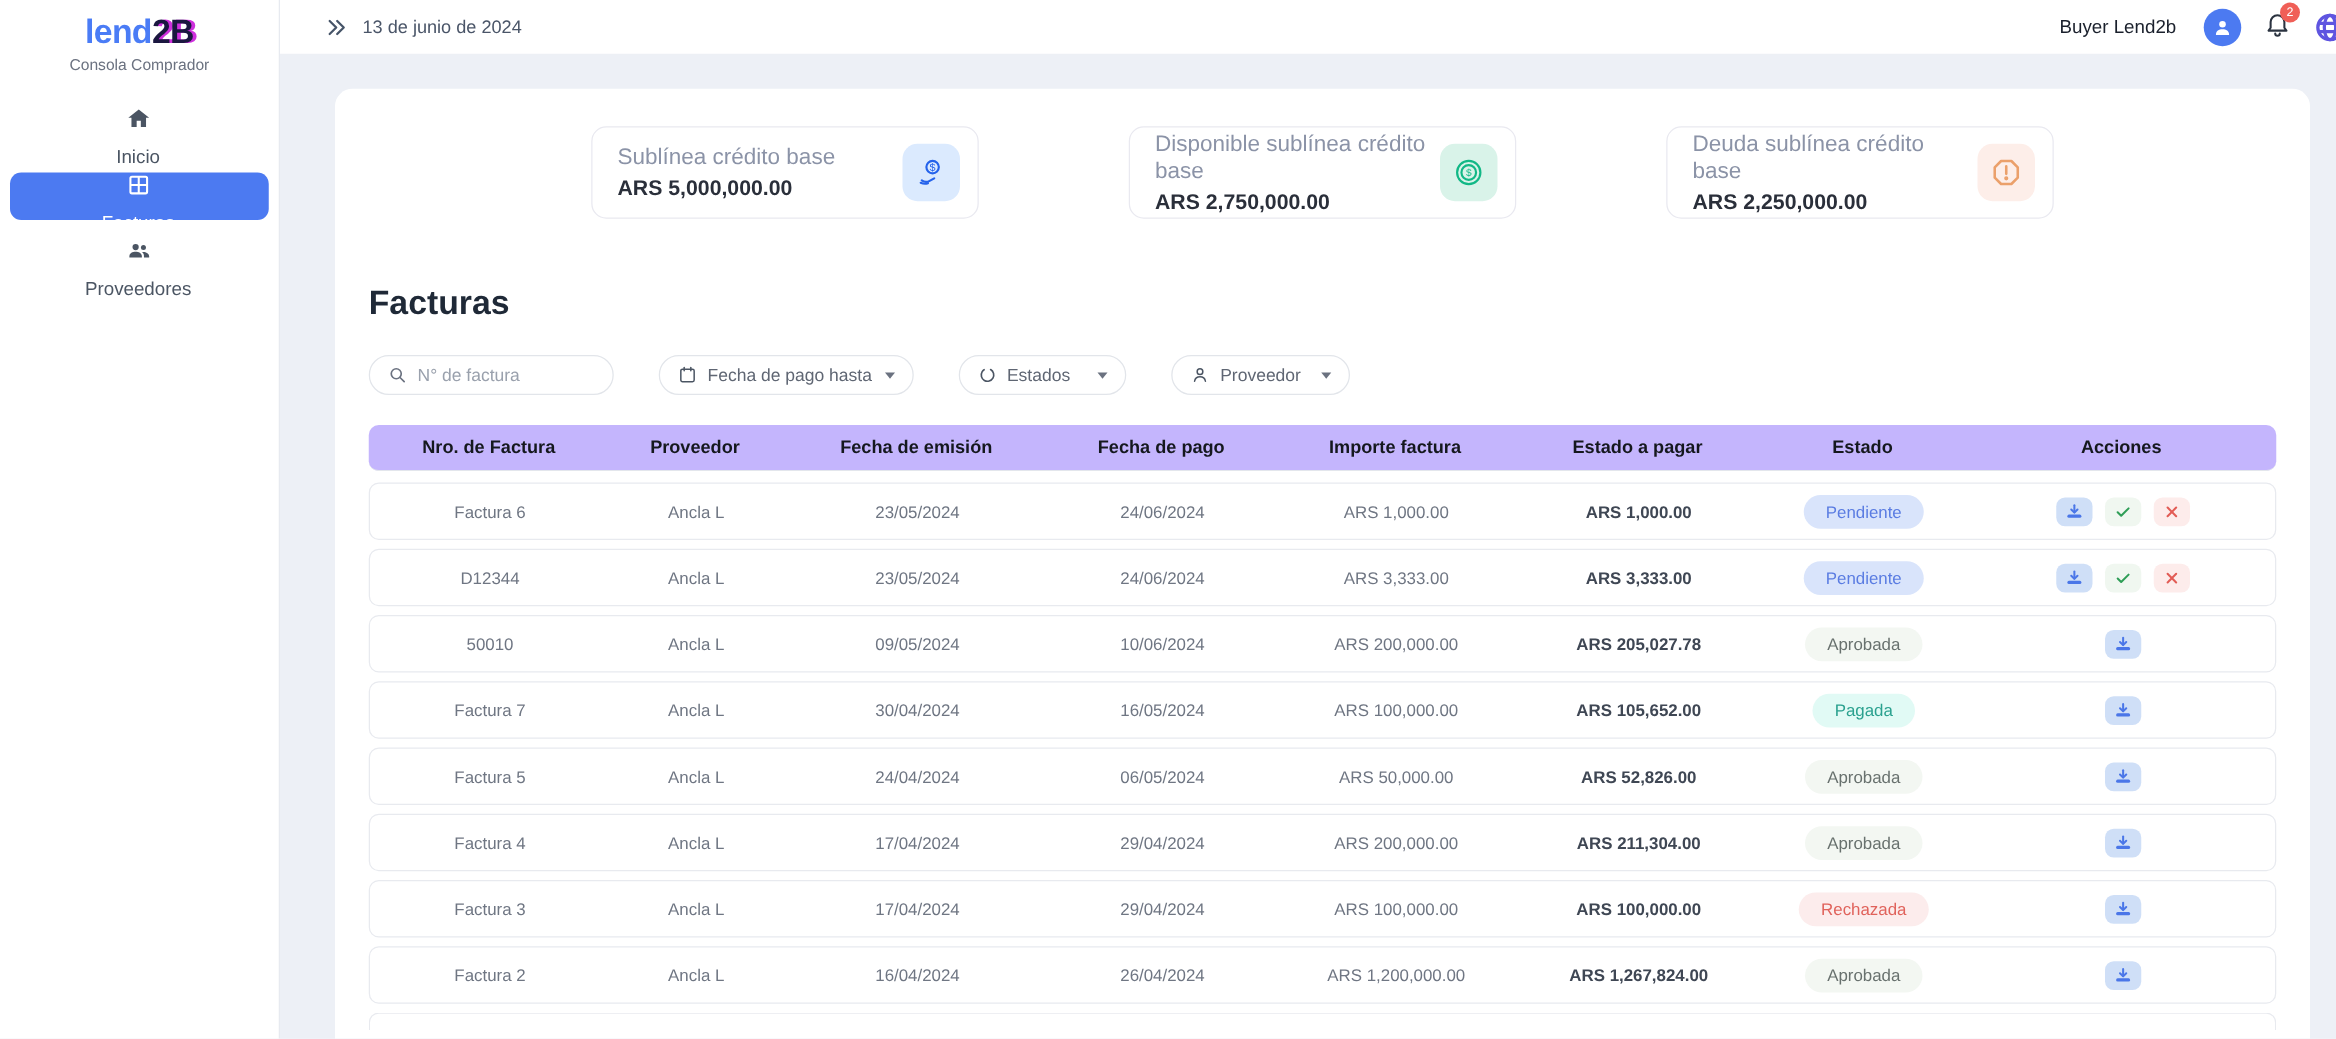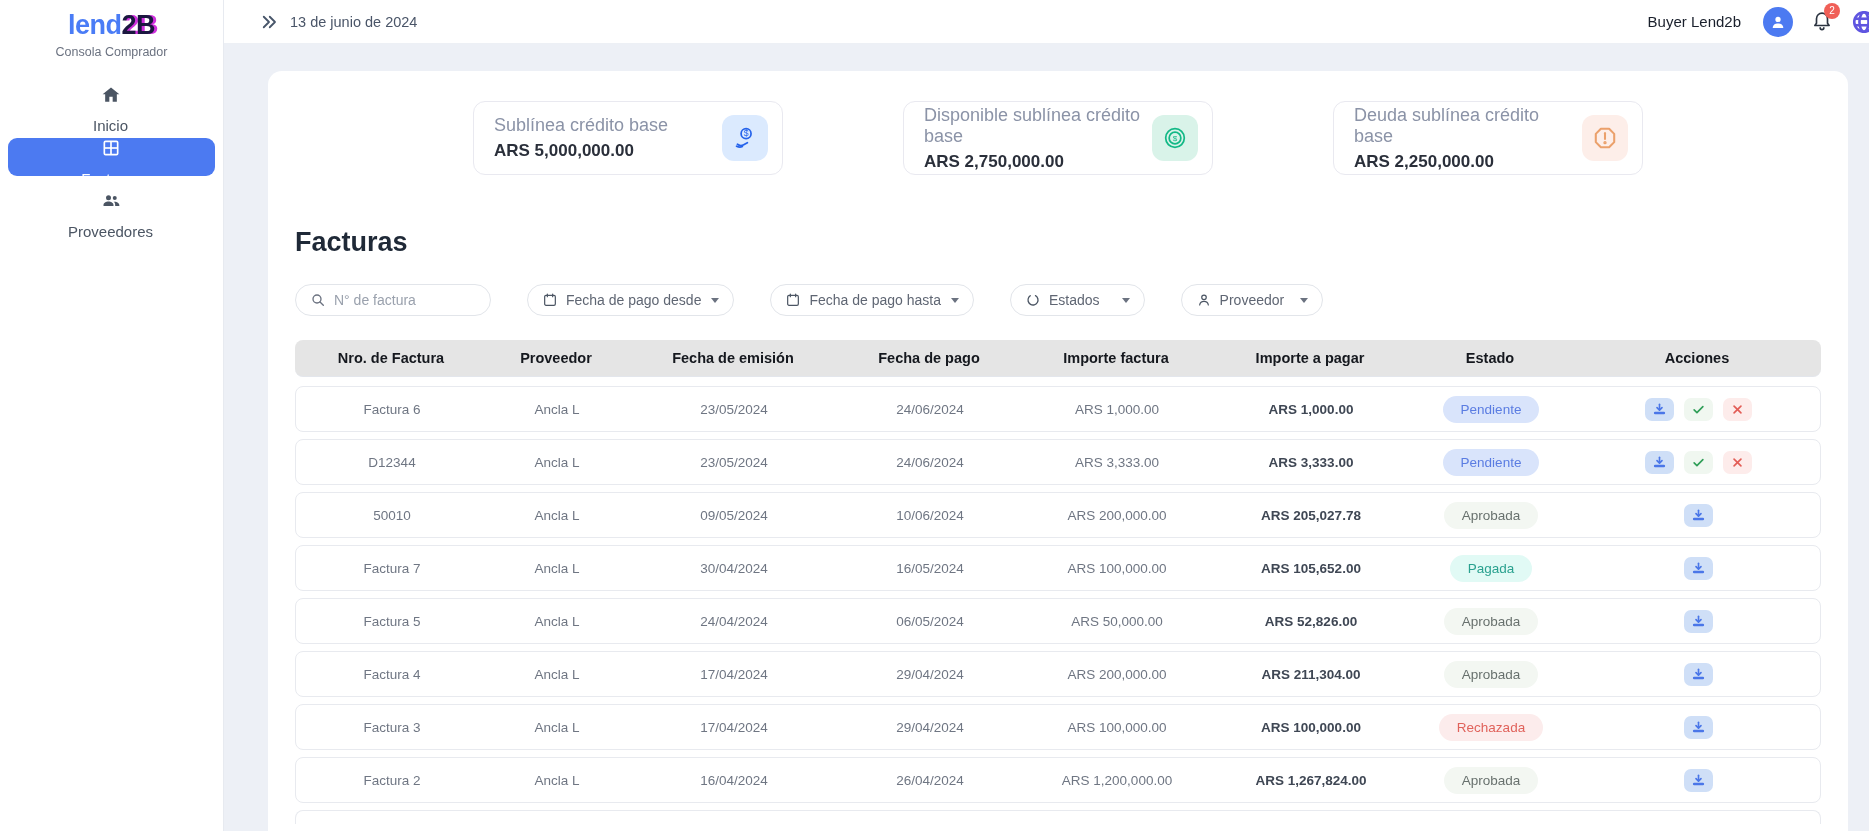--- a/index.html
+++ b/index.html
@@ -54,21 +54,21 @@
           align-items:center; gap:8px; padding:0 14px; font-size:14px; color:#5f6673; cursor:pointer; }
   .pill svg { width:16px; height:16px; }
   .search-pill { width:196px; cursor:text; }
   .search-pill input { border:none; outline:none; font-size:14px; color:#374151; width:130px; font-family:inherit; background:transparent; }
   .search-pill input::placeholder { color:#9aa1ad; }
   .caret { width:0; height:0; border-left:4px solid transparent; border-right:4px solid transparent;
            border-top:5px solid #6b7280; margin-left:2px; }
 
   
   .table { margin-top:24px; }
-  .thead { display:flex; align-items:center; height:37px; background:#e5e5e5; border-radius:8px;
+  .thead { display:flex; align-items:center; height:37px; background:#c4b5fd; border-radius:8px;
            border-bottom:1px solid #e3e6ec; font-size:14.5px; font-weight:bold; color:#15181e; }
   .col { text-align:center; }
   .c1{width:192px;} .c2{width:138px;} .c3{width:216px;} .c4{width:176px;}
   .c5{width:198px;} .c6{width:190px;} .c7{width:170px;} .c8{width:244px;}
   .rows { margin-top:9px; }
   .row { display:flex; align-items:center; height:46px; background:#fff; border:1px solid #e8eaef;
          border-radius:8px; margin-bottom:7px; font-size:13.5px; color:#6f7683; }
   .row .payable { color:#3f4754; font-weight:600; }
   .row.partial { height:14px; margin-bottom:0; border-bottom:none; border-radius:8px 8px 0 0; }
   .status-badge { display:inline-block; padding:6px 18px; border-radius:14px; font-size:13.5px; }
@@ -206,29 +206,20 @@
                 <line x1="15" y1="15" x2="20" y2="20"></line>
               </svg>
             <input type="text" placeholder="N° de factura" style="">
           </div>
           <div class="pill">
             <svg viewBox="0 0 24 24" fill="none" stroke="#4b5563" stroke-width="1.8" stroke-linecap="round">
                 <rect x="4" y="5" width="16" height="15" rx="2"></rect>
                 <line x1="8" y1="3" x2="8" y2="7"></line>
                 <line x1="16" y1="3" x2="16" y2="7"></line>
               </svg>
-            <span>Fecha de pago desde</span>
-            <span class="caret"></span>
-          </div>
-          <div class="pill">
-            <svg viewBox="0 0 24 24" fill="none" stroke="#4b5563" stroke-width="1.8" stroke-linecap="round">
-                <rect x="4" y="5" width="16" height="15" rx="2"></rect>
-                <line x1="8" y1="3" x2="8" y2="7"></line>
-                <line x1="16" y1="3" x2="16" y2="7"></line>
-              </svg>
             <span>Fecha de pago hasta</span>
             <span class="caret"></span>
           </div>
           <div class="pill">
             <svg viewBox="0 0 24 24" fill="none" stroke="#4b5563" stroke-width="2" stroke-linecap="round">
                 <circle cx="12" cy="12" r="7.5" stroke-dasharray="38 9" transform="rotate(-60 12 12)"></circle>
               </svg>
             <span>Estados</span>
             <span class="caret" style="margin-left:14px;"></span>
           </div>
@@ -242,21 +233,21 @@
           </div>
         </div>
 
         <div class="table">
           <div class="thead">
             <div class="col c1">Nro. de Factura</div>
             <div class="col c2">Proveedor</div>
             <div class="col c3">Fecha de emisión</div>
             <div class="col c4">Fecha de pago</div>
             <div class="col c5">Importe factura</div>
-            <div class="col c6">Importe a pagar</div>
+            <div class="col c6">Estado a pagar</div>
             <div class="col c7">Estado</div>
             <div class="col c8">Acciones</div>
           </div>
           <div class="rows">
   <div class="row">
     <div class="col c1">Factura 6</div>
     <div class="col c2">Ancla L</div>
     <div class="col c3">23/05/2024</div>
     <div class="col c4">24/06/2024</div>
     <div class="col c5">ARS 1,000.00</div>

